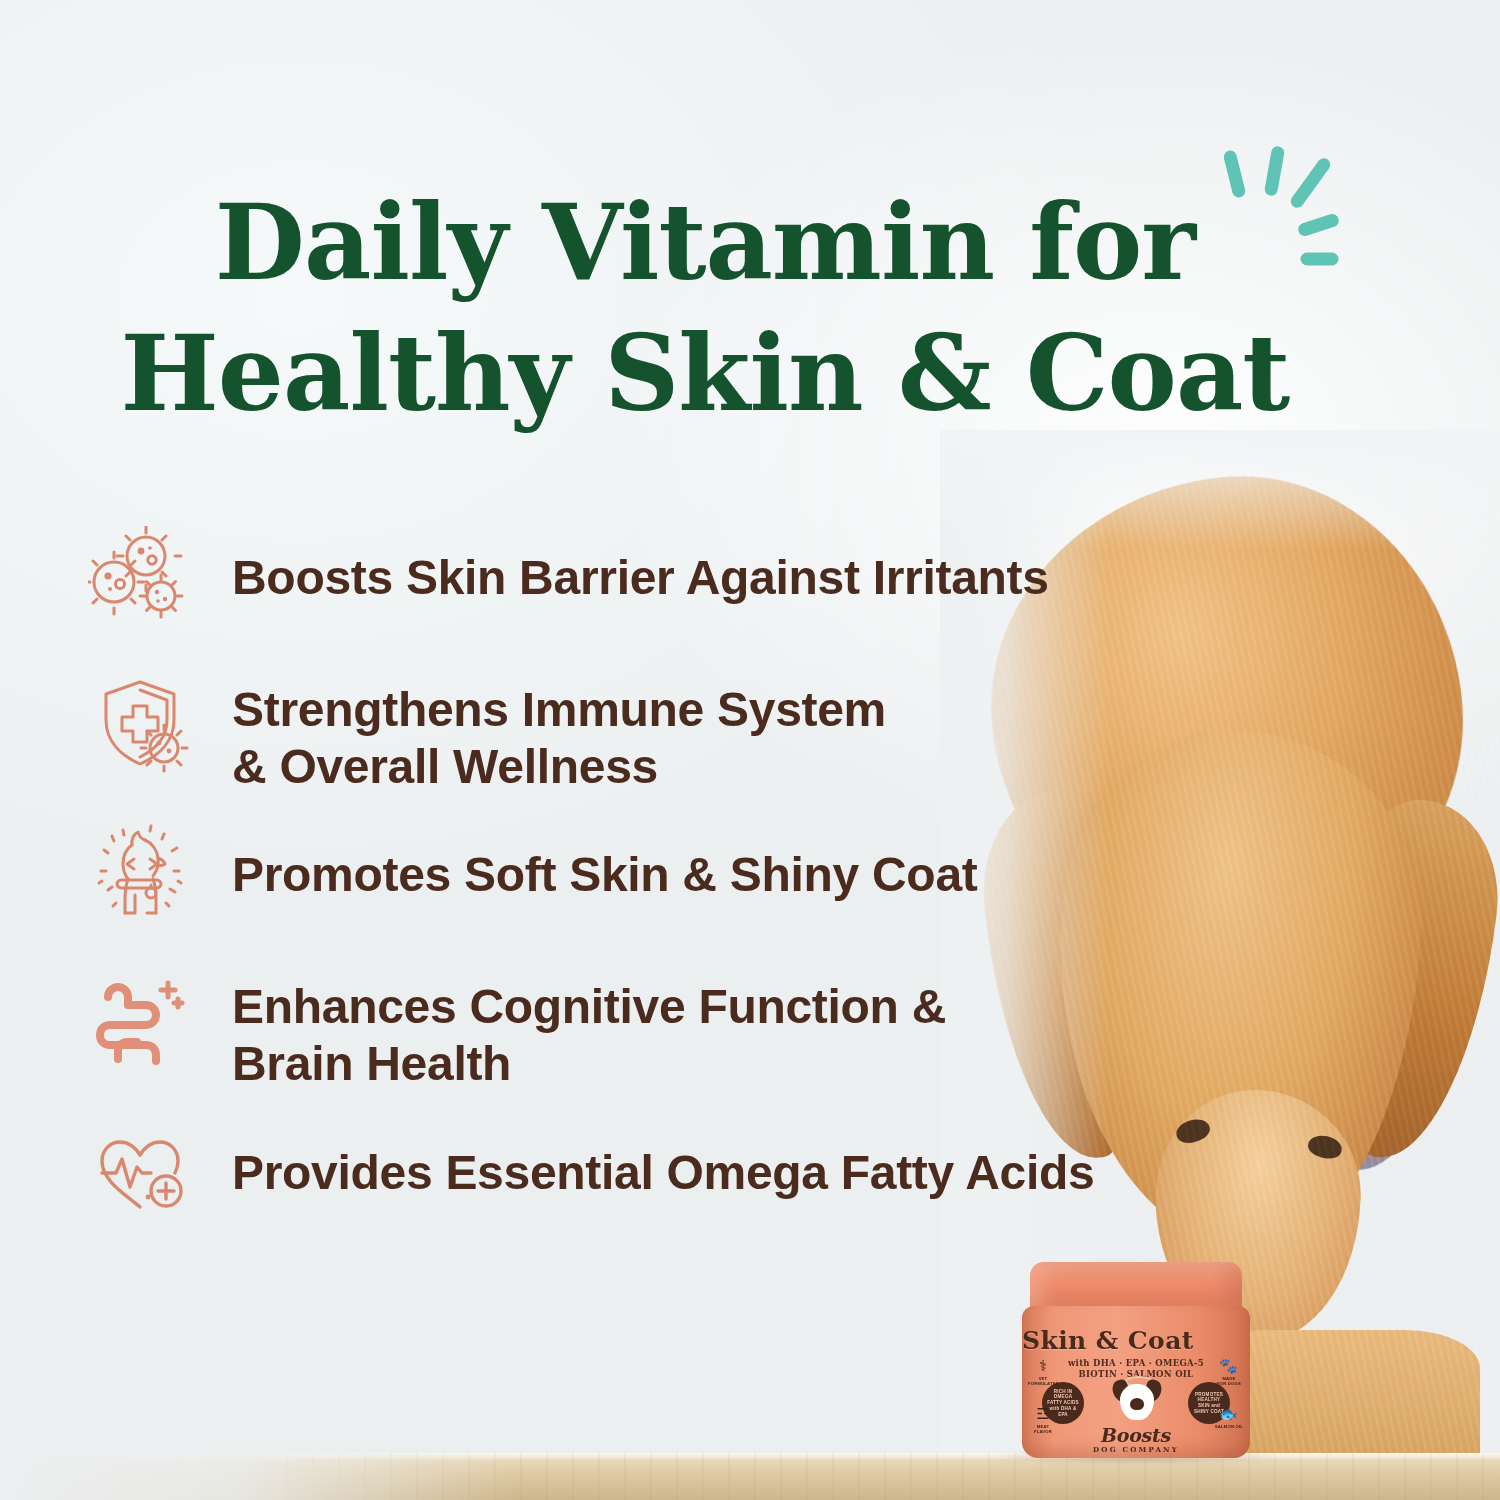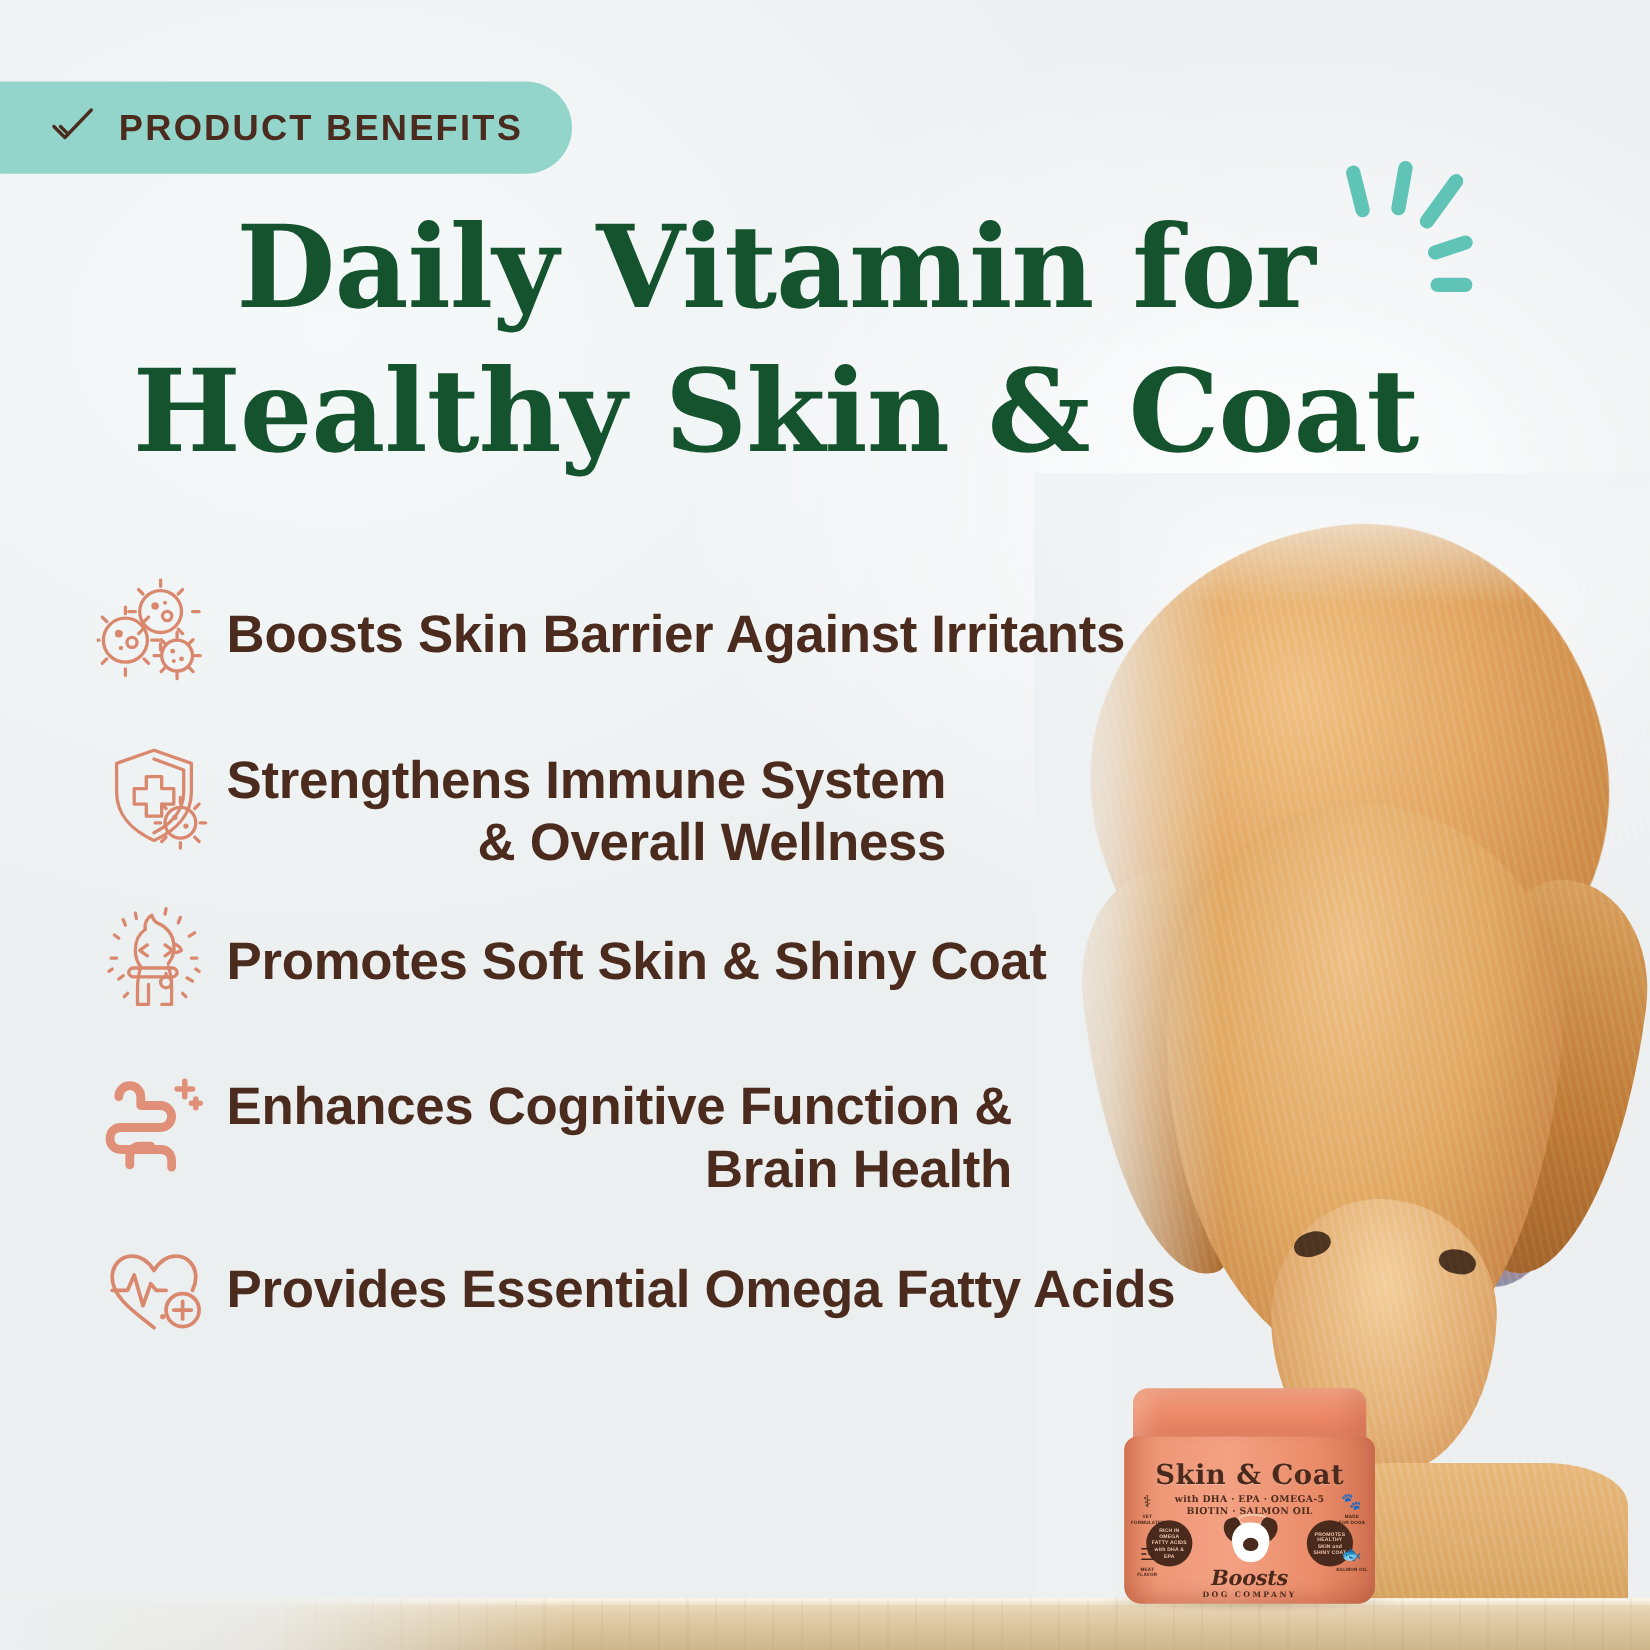--- a/index.html
+++ b/index.html
@@ -71,21 +71,21 @@
   .starburst{position:absolute;left:1200px;top:140px;width:190px;height:170px;}
   .ray{position:absolute;background:#5fc4b6;border-radius:10px;}
   .r1{width:13px;height:48px;left:28px;top:10px;transform:rotate(-14deg);}
   .r2{width:13px;height:50px;left:68px;top:6px;transform:rotate(10deg);}
   .r3{width:13px;height:58px;left:104px;top:14px;transform:rotate(36deg);}
   .r4{width:13px;height:42px;left:112px;top:64px;transform:rotate(72deg);}
   .r5{width:13px;height:38px;left:113px;top:100px;transform:rotate(90deg);}
 
   
   .benefits{position:absolute;left:88px;top:520px;width:1060px;}
-  .benefit{display:flex;align-items:flex-start;gap:14px;margin-bottom:28px;min-height:118px;text-align:right;}
+  .benefit{display:flex;align-items:flex-start;gap:40px;margin-bottom:28px;min-height:118px;}
   .benefit .ico{width:104px;min-width:104px;height:104px;display:block;}
   .benefit .btxt{
     color:#4b2b1d;
     font-family:"Liberation Sans Narrow","Liberation Sans",sans-serif;
     font-weight:700;
     font-size:48px;
     line-height:1.18;
     letter-spacing:-.3px;
     padding-top:10px;
     white-space:pre-line;
@@ -173,21 +173,21 @@
     box-shadow:inset -14px 0 22px rgba(150,60,35,.20), inset 12px 0 18px rgba(255,210,190,.32);
   }
   .jar-body{
     position:absolute;left:0;top:44px;width:228px;height:152px;
     background:linear-gradient(90deg,#d97a58 0%,#ef9878 14%,#f3a183 42%,#ea8b68 78%,#cf7050 100%);
     border-radius:12px 12px 16px 16px;
     box-shadow:inset 0 -8px 14px rgba(140,55,32,.25);
     overflow:hidden;
   }
   .jar-title{
-    position:absolute;left:0;right:0;top:20px;text-align:center;
+    position:absolute;left:0;right:0;top:20px;text-align:left;
     font-family:"DejaVu Serif",serif;font-weight:700;font-size:25px;
     color:#4a2a1c;letter-spacing:.4px;
     text-shadow:0 1px 0 rgba(255,220,205,.35);
   }
   .jar-sub{
     position:absolute;left:0;right:0;top:52px;text-align:center;
     font-family:"DejaVu Serif",serif;font-weight:700;
     font-size:8.5px;color:#4e2c1e;line-height:1.32;letter-spacing:.3px;
   }
   .jar-badge{
@@ -258,29 +258,20 @@
     <div class="dog-fur"></div>
     <div class="dog-fade"></div>
     <div class="dog-fade-top"></div>
   </div>
 
   <div class="floor">
     <div class="floor-grain"></div>
   </div>
   <div class="floor-left-fade"></div>
 
-  <div class="badge">
-    <span>
-      <svg width="40" height="34" viewBox="0 0 40 34" fill="none">
-        <path d="M3 18 L13 28 L37 3" stroke="#4a2b1e" stroke-width="3" stroke-linecap="round" stroke-linejoin="round"></path>
-        <path d="M9 18 L16 25" stroke="#4a2b1e" stroke-width="3" stroke-linecap="round" stroke-linejoin="round"></path>
-      </svg>
-    </span>
-    <span class="badge-label">PRODUCT BENEFITS</span>
-  </div>
 
   <div class="starburst">
     <div class="ray r1"></div>
       <div class="ray r2"></div>
       <div class="ray r3"></div>
     <div class="ray r4"></div>
       <div class="ray r5"></div>
   </div>
 
   <div class="headline">

